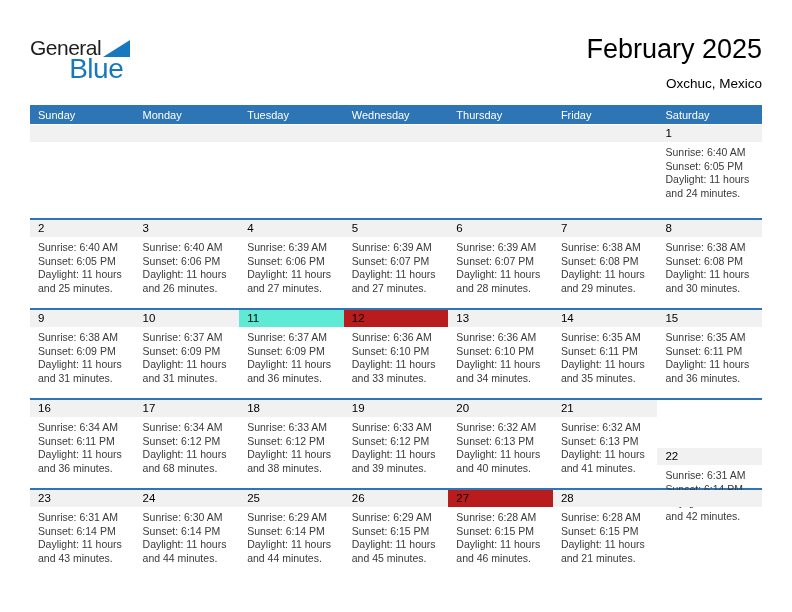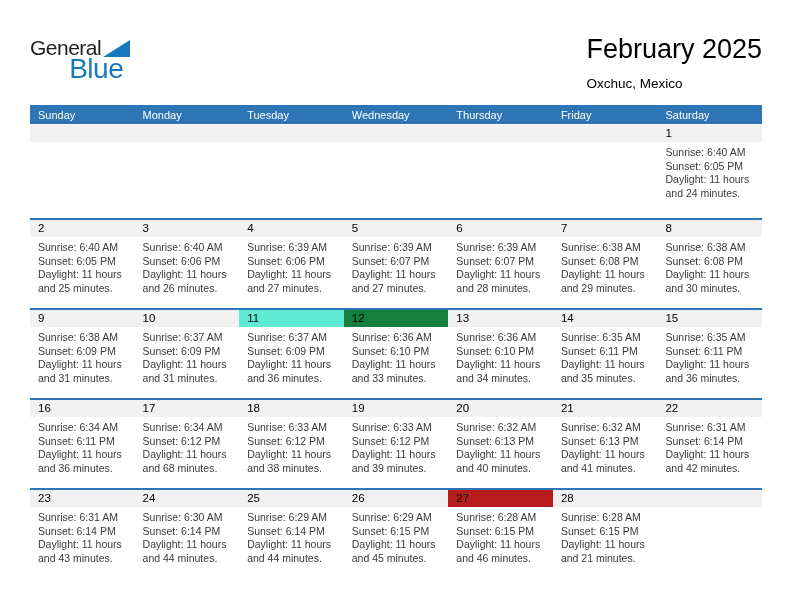--- a/index.html
+++ b/index.html
@@ -13,21 +13,21 @@
   .page { width:792px; height:612px; position:relative; }
 
   
   .logo { position:absolute; left:30px; top:36px; }
   .logo-row { display:flex; align-items:flex-end; }
   .logo-general { font-size:21px; color:#1e1e1e; letter-spacing:-0.5px; }
   .logo-triangle { display:inline-block; margin-left:2px; margin-bottom:3px; }
   .logo-blue { font-size:28px; color:#1878BE; letter-spacing:-0.5px; text-align:right; margin-top:-7px; padding-right:7px; }
 
   
-  .title-block { position:absolute; right:30px; top:34px; text-align:left; }
+  .title-block { position:absolute; right:30px; top:34px; text-align:right; }
   .page-title { margin:0; font-size:27px; font-weight:400; color:#000000; }
   .subtitle { margin-top:11px; font-size:13.5px; color:#000000; }
 
   
   .calendar { position:absolute; left:30px; top:105px; width:732px; }
   .weekday-row { display:flex; height:19px; align-items:center; }
   .weekday-cell { flex:1; min-width:0; color:#ffffff; font-size:11px; padding-left:8px; }
 
   #weeks-container { margin-top:1px; }
   .week-row { display:flex; height:88px; }
@@ -194,21 +194,21 @@
           <div class="day-cell">
             <div class="day-num" style="background: #5eead4;">11</div>
             <div class="details">
               <div>Sunrise: 6:37 AM</div>
               <div>Sunset: 6:09 PM</div>
               <div>Daylight: 11 hours</div>
               <div>and 36 minutes.</div>
             </div>
           </div>
           <div class="day-cell">
-            <div class="day-num" style="background: #15803d;">12</div>
+            <div class="day-num" style="background: #b91c1c;">12</div>
             <div class="details">
               <div>Sunrise: 6:36 AM</div>
               <div>Sunset: 6:10 PM</div>
               <div>Daylight: 11 hours</div>
               <div>and 33 minutes.</div>
             </div>
           </div>
           <div class="day-cell">
             <div class="day-num" style="background: rgb(241, 241, 241);">13</div>
             <div class="details">
@@ -286,21 +286,21 @@
           <div class="day-cell">
             <div class="day-num" style="background: rgb(241, 241, 241);">21</div>
             <div class="details">
               <div>Sunrise: 6:32 AM</div>
               <div>Sunset: 6:13 PM</div>
               <div>Daylight: 11 hours</div>
               <div>and 41 minutes.</div>
             </div>
           </div>
           <div class="day-cell">
-            <div class="day-num" style="background: rgb(241, 241, 241);">22</div>
+            <div class="day-num" style="background: rgb(241, 241, 241); margin-top: 48px;">22</div>
             <div class="details">
               <div>Sunrise: 6:31 AM</div>
               <div>Sunset: 6:14 PM</div>
               <div>Daylight: 11 hours</div>
               <div>and 42 minutes.</div>
             </div>
           </div>
         </div>
         <div class="week-row">
           <div class="day-cell">

